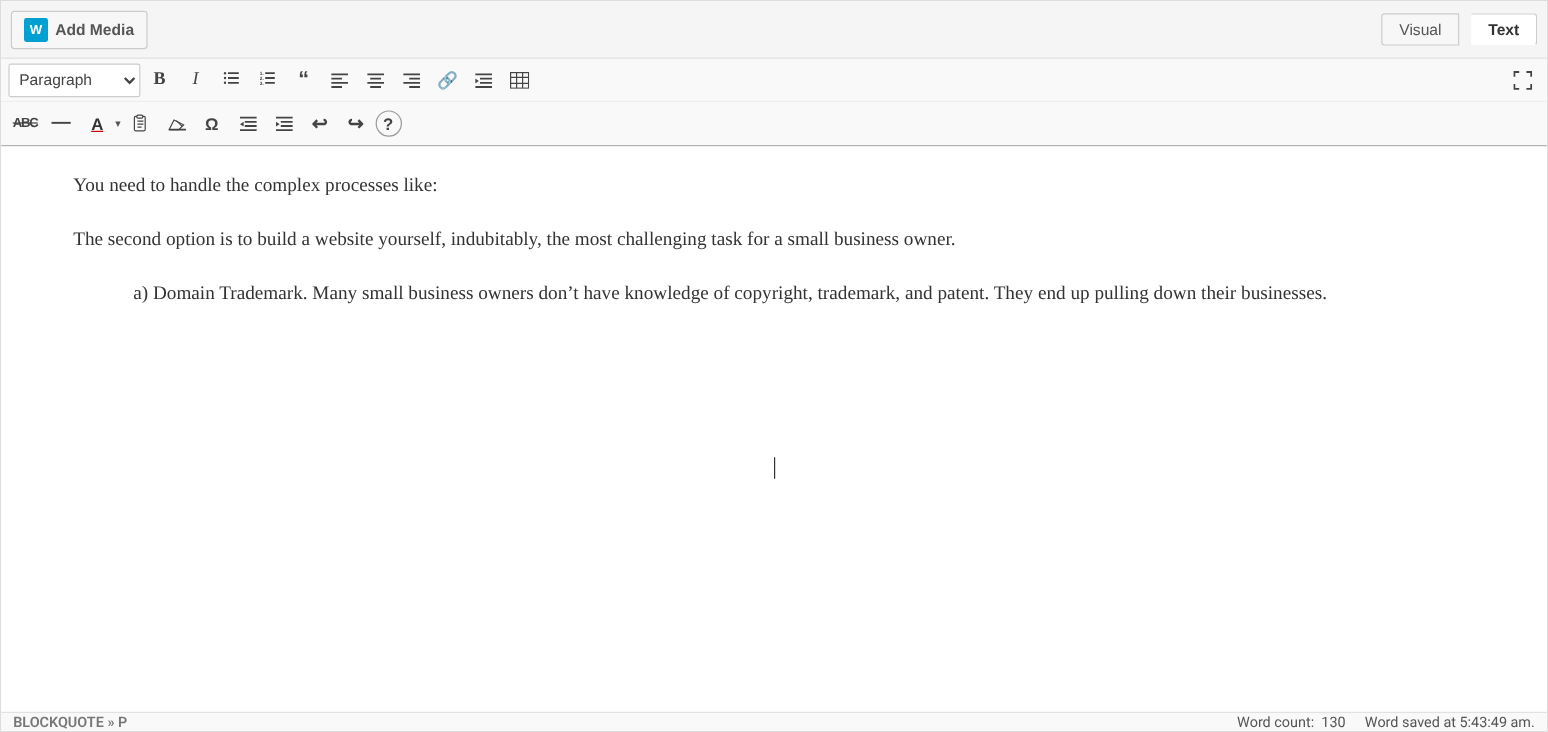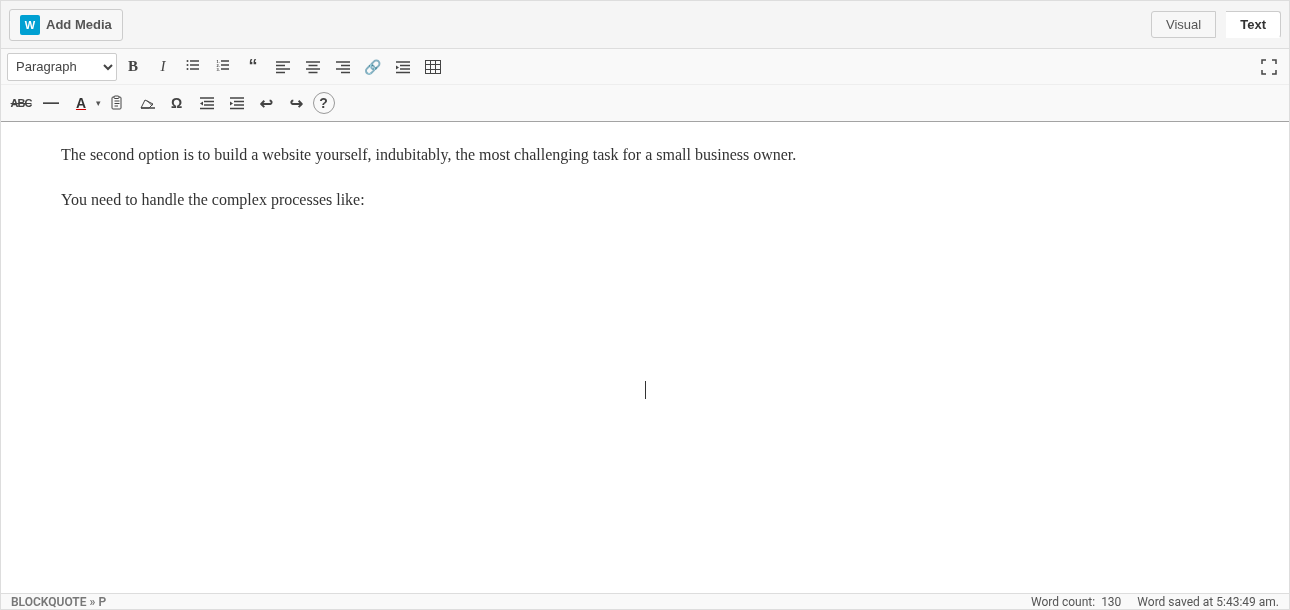--- a/index.html
+++ b/index.html
@@ -365,23 +365,24 @@
           </svg>
       </button>
       <button class="tb-btn" title="Undo" style="font-size:16px;">↩</button>
       <button class="tb-btn" title="Redo" style="font-size:16px;">↪</button>
       <button class="tb-btn" title="Help" style="font-size:14px;font-weight:900;border:1px solid #999;border-radius:50%;width:22px;height:22px;">?</button>
     </div>
   </div>
 
   <div class="editor-content">
     <div class="content-text">
+      <p>You need to handle the complex processes like:</p>
       <p>The second option is to build a website yourself, indubitably, the most challenging task for a small business owner.</p>
-      <p>You need to handle the complex processes like:</p>
       <blockquote>
+        <p>a) Domain Trademark. Many small business owners don’t have knowledge of copyright, trademark, and patent. They end up pulling down their businesses.</p>
       </blockquote>
     </div>
     <div class="cursor-indicator"></div>
   </div>
 
   <div class="status-bar">
     <div class="breadcrumb">
       <span>BLOCKQUOTE » P</span>
     </div>
     <div style="display:flex;gap:16px;align-items:center;">

